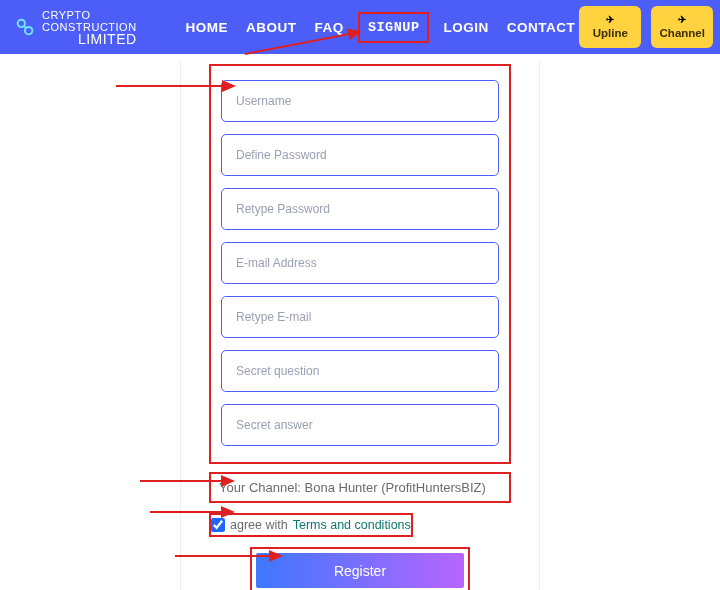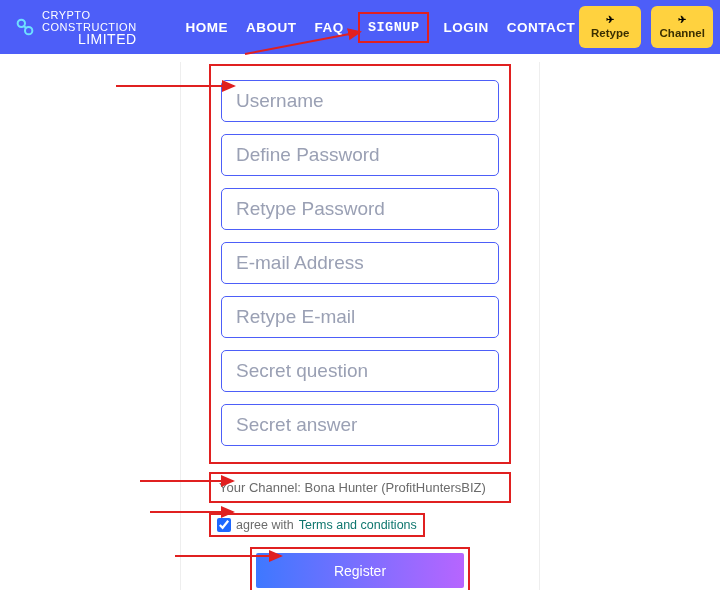--- a/index.html
+++ b/index.html
@@ -107,41 +107,41 @@
     border: 2px solid #e02020;
     padding: 8px 10px 10px 10px;
     margin-top: 2px;
   }
   .fld {
     width: 100%;
     height: 42px;
     border: 1px solid #4d5ef8;
     border-radius: 5px;
     padding: 0 14px;
-    font-size: 19px;
+    font-size: 12px;
     margin: 6px 0;
     outline: none;
     color: #333;
   }
   .fld::placeholder { color: #9aa0b4; }
 
   .upline-box {
     border: 2px solid #e02020;
     padding: 6px 8px;
     margin-top: 8px;
     font-size: 13px;
     color: #6b6b6b;
   }
 
   .terms-row {
     margin-top: 10px;
     border: 2px solid #e02020;
     display: inline-flex;
     align-items: center;
-    padding: 3px 6px;
+    padding: 3px 0;
     gap: 5px;
     font-size: 12.5px;
     color: #6b6b6b;
   }
   .terms-row input[type=checkbox]{
     accent-color: #1e68ff;
     width:14px;height:14px;
   }
   .terms-link { color: #0f766e; cursor: pointer; }
 
@@ -193,21 +193,21 @@
     <span class="nav-link">ABOUT</span>
     <span class="nav-link">FAQ</span>
     <span class="nav-link signup-hi">SIGNUP</span>
     <span class="nav-link">LOGIN</span>
     <span class="nav-link">CONTACT</span>
   </div>
 
   <div class="cta-group">
     <button class="cta-btn">
       <span class="plane">✈</span>
-      <span>Retype</span>
+      <span>Upline</span>
     </button>
     <button class="cta-btn">
       <span class="plane">✈</span>
       <span>Channel</span>
     </button>
   </div>
 </div>
 
 <div class="page-area">
   <div class="card">

